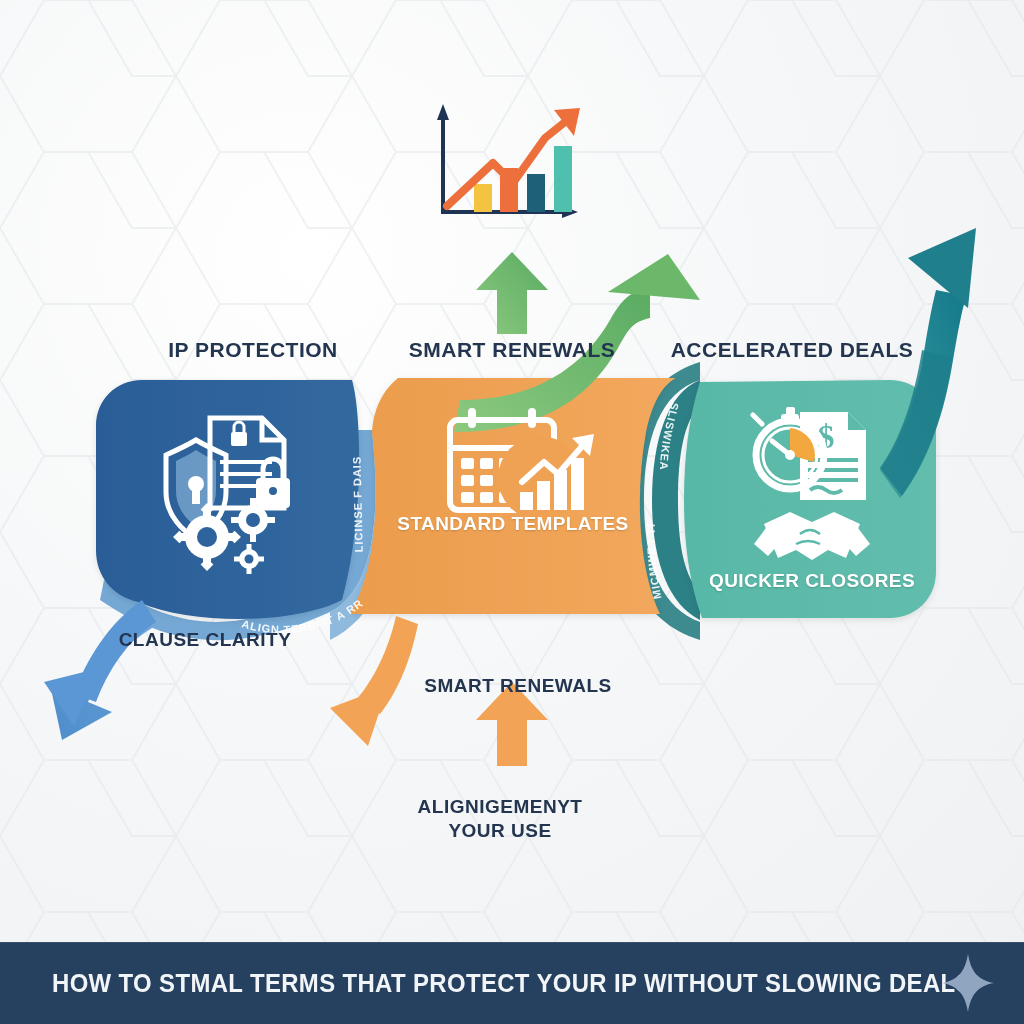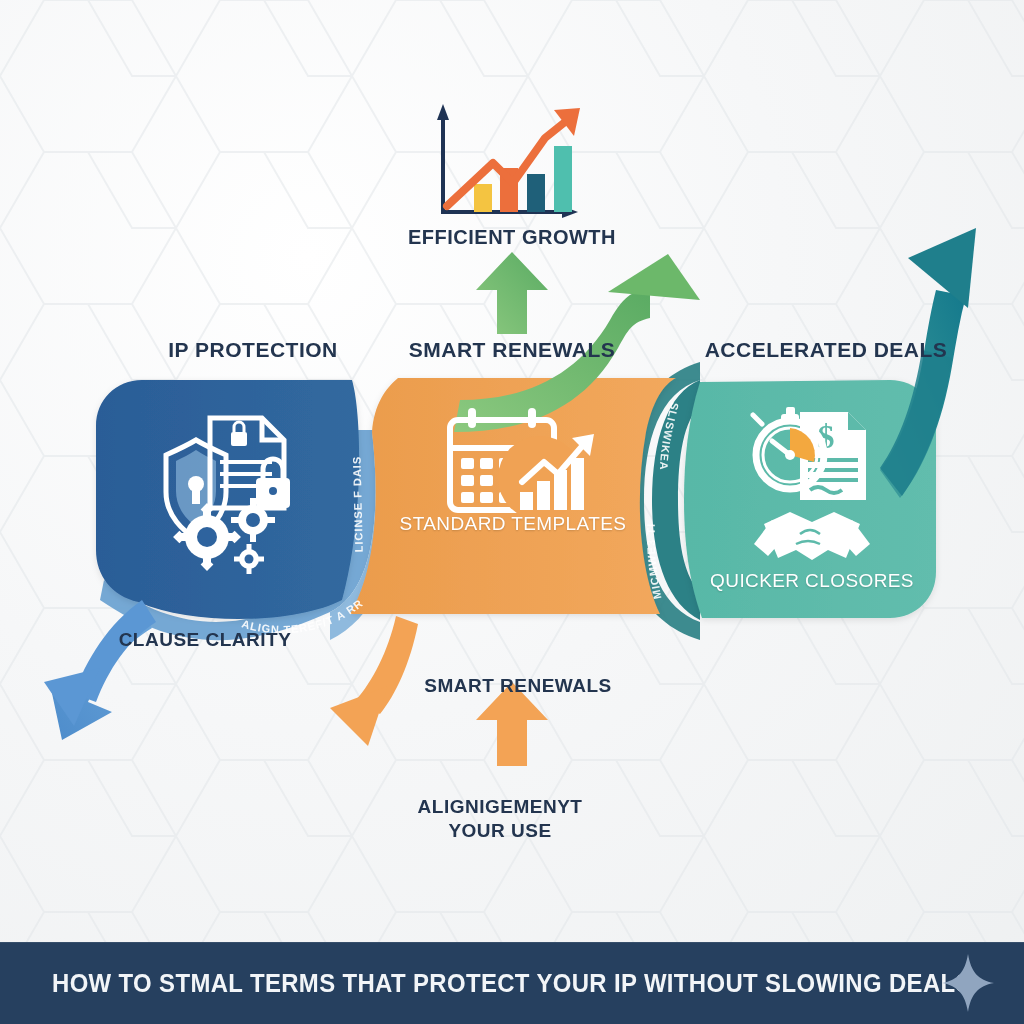--- a/index.html
+++ b/index.html
@@ -30,32 +30,32 @@
     letter-spacing:.5px;
     text-align:center;
     white-space:nowrap;
     transform:translateX(-50%);
     font-stretch:condensed;
   }
   .lbl.two{white-space:normal;line-height:1.12;margin-top:20px;}
   .panel-lbl{
     position:absolute;
     color:#ffffff;
-    font-weight:400;
+    font-weight:700;
     letter-spacing:.4px;
     text-align:center;
     transform:translateX(-50%);
     text-shadow:0 1px 2px rgba(0,0,0,.18);
     line-height:1.18;
   }
 
   
   #h-ip{left:221px;top:338px;font-size:21px;margin-left:32px;}
   #h-sr{left:512px;top:338px;font-size:21px;}
-  #h-ad{left:826px;top:338px;font-size:21px;}
+  #h-ad{left:792px;top:338px;font-size:21px;}
 
   
   #cap-growth{left:512px;top:226px;font-size:20px;}
 
   
   #cap-clause{left:205px;top:629px;font-size:19px;}
   #cap-smart2{left:518px;top:675px;font-size:19px;}
   #cap-align{left:500px;top:775px;font-size:19px;line-height:1.25;}
 
   
@@ -386,21 +386,20 @@
       </text>
       <text>
         <textPath href="#pTealUp" startOffset="2%" id="tp-teal-up">SLISWIKEANT E CHNALS</textPath>
       </text>
       <text>
         <textPath href="#pTealLow" startOffset="2%" id="tp-teal-low">MICMWE3 TIBBMMIS</textPath>
       </text>
     </g>
   </svg>
 
-  <div class="lbl" id="cap-growth">EFFICIENT GROWTH</div>
 
   <div class="lbl" id="h-ip">IP PROTECTION</div>
   <div class="lbl" id="h-sr">SMART RENEWALS</div>
   <div class="lbl" id="h-ad">ACCELERATED DEALS</div>
 
 
   <div class="panel-lbl" id="p2-lbl-a">
     <div>STANDARD TEMPLATES</div>
   </div>
 

